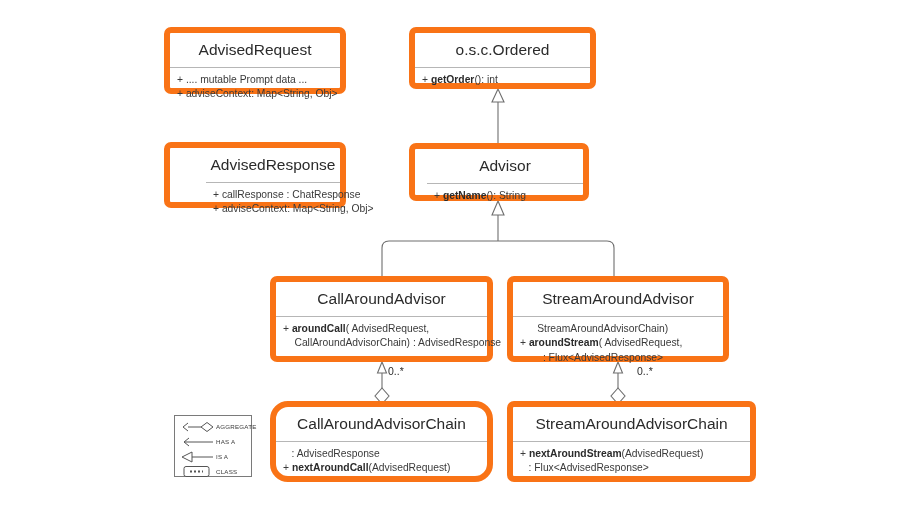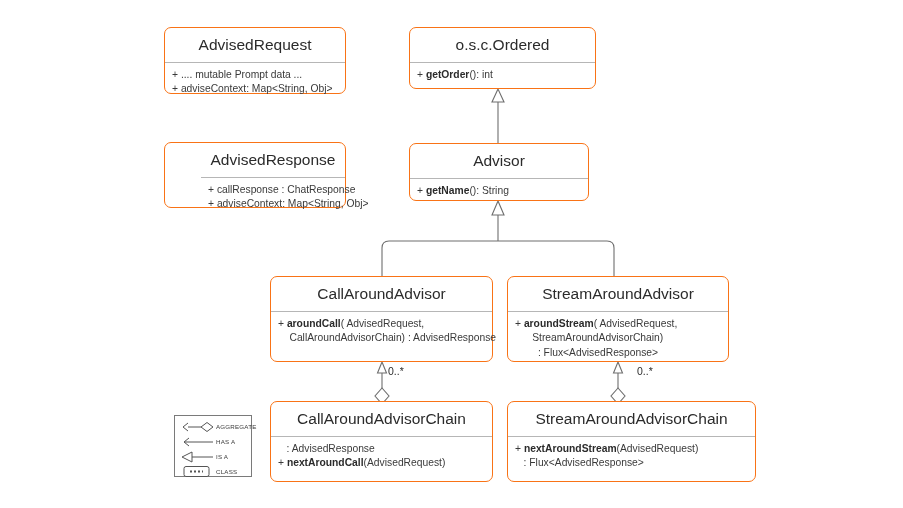--- a/index.html
+++ b/index.html
@@ -20,21 +20,21 @@
     left: 0;
     top: 0;
     width: 903px;
     height: 508px;
     pointer-events: none;
   }
   .uml-class {
     position: absolute;
     box-sizing: border-box;
     background: #ffffff;
-    border: 1px solid #f97316;
+    border: 6px solid #f97316;
     border-radius: 7px;
     z-index: 3;
   }
   .uml-title {
     text-align: center;
     color: #2b2b2b;
     font-size: 15.5px;
     line-height: 1;
     padding: 9px 4px 9px 4px;
     border-bottom: 1px solid #b6b6b6;
@@ -142,45 +142,45 @@
     </div>
   </div>
 
   <div class="uml-class" style="left:409px; top:27px; width:187px; height:62px;">
     <div class="uml-title">o.s.c.Ordered</div>
     <div class="uml-members">
       <div class="member"><span class="plus">+ </span><b>getOrder</b><span>(): int</span></div>
     </div>
   </div>
 
-  <div class="uml-class" style="left:409px; top:143px; width:180px; height:58px;">
+  <div class="uml-class" style="left:409px; top:143px; width:180px; height:58px;padding-left:12px;">
     <div class="uml-title">Advisor</div>
     <div class="uml-members">
       <div class="member"><span class="plus">+ </span><b>getName</b><span>(): String</span></div>
     </div>
   </div>
 
   <div class="uml-class" style="left:270px; top:276px; width:223px; height:86px;">
     <div class="uml-title">CallAroundAdvisor</div>
     <div class="uml-members">
       <div class="member"><span class="plus">+ </span><b>aroundCall</b><span>( AdvisedRequest,</span></div>
       <div class="member"><span>    CallAroundAdvisorChain) : AdvisedResponse</span></div>
     </div>
   </div>
 
   <div class="uml-class" style="left:507px; top:276px; width:222px; height:86px;">
     <div class="uml-title">StreamAroundAdvisor</div>
     <div class="uml-members">
+      <div class="member"><span>      StreamAroundAdvisorChain)</span></div>
       <div class="member"><span class="plus">+ </span><b>aroundStream</b><span>( AdvisedRequest,</span></div>
-      <div class="member"><span>      StreamAroundAdvisorChain)</span></div>
       <div class="member"><span>        : Flux&lt;AdvisedResponse&gt;</span></div>
     </div>
   </div>
 
-  <div class="uml-class" style="left:270px; top:401px; width:223px; height:81px;">
+  <div class="uml-class" style="left:270px; top:401px; width:223px; height:81px;border-radius:18px;">
     <div class="uml-title">CallAroundAdvisorChain</div>
     <div class="uml-members">
       <div class="member"><span>   : AdvisedResponse</span></div>
       <div class="member"><span class="plus">+ </span><b>nextAroundCall</b><span>(AdvisedRequest)</span></div>
     </div>
   </div>
 
   <div class="uml-class" style="left:507px; top:401px; width:249px; height:81px;">
     <div class="uml-title">StreamAroundAdvisorChain</div>
     <div class="uml-members">

